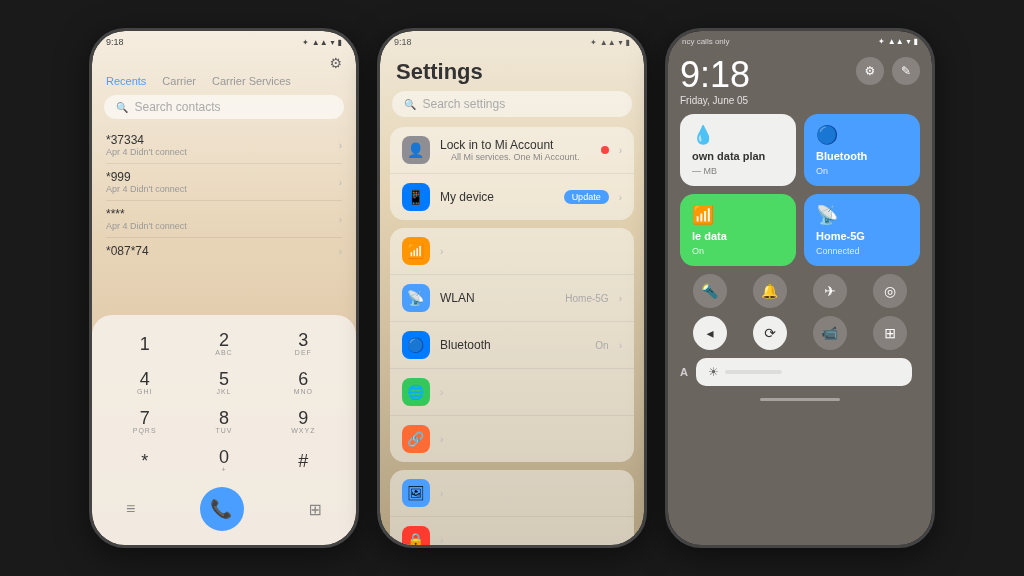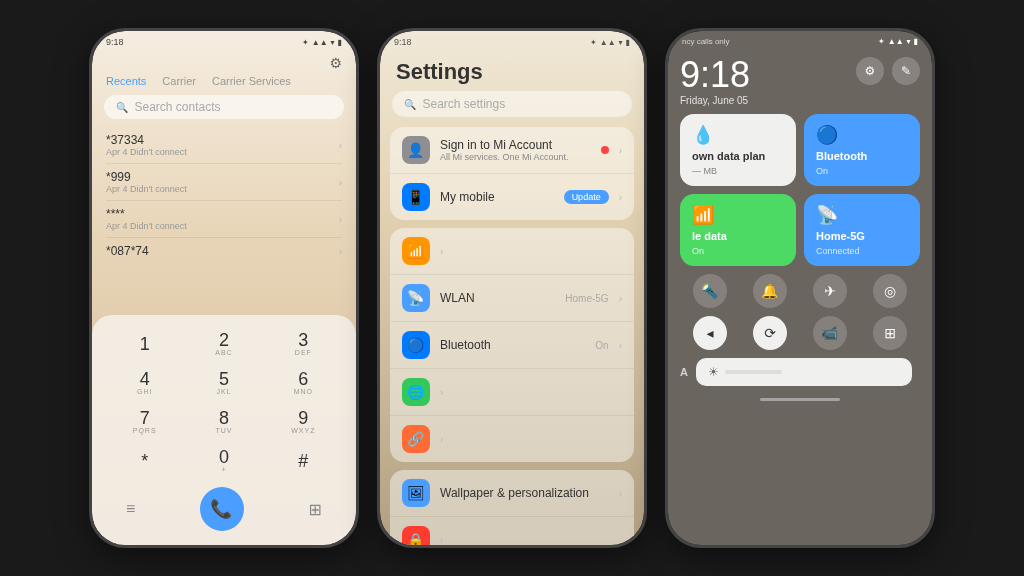--- a/index.html
+++ b/index.html
@@ -216,21 +216,21 @@
       border-radius: 8px;
       display: flex;
       align-items: center;
       justify-content: center;
       font-size: 14px;
       flex-shrink: 0;
     }
 
     .settings-text { flex: 1; }
     .settings-label { font-size: 12px; color: #333; }
-    .settings-sub { font-size: 9px; color: #888; }
+    .settings-sub { font-size: 9px; color: #888; text-align: center; }
 
     .settings-update {
       background: #4a9eff;
       color: white;
       font-size: 9px;
       padding: 2px 8px;
       border-radius: 10px;
     }
 
     .settings-value { font-size: 10px; color: #aaa; }
@@ -508,30 +508,30 @@
 
       <div class="settings-search">
         <span>🔍</span>
         <span style="font-size:12px;color:#aaa;">Search settings</span>
       </div>
 
       <div class="settings-card">
         <div class="settings-item">
           <div class="settings-icon icon-gray" style="background:#8e8e93;">👤</div>
           <div class="settings-text">
-            <div class="settings-label">Sign in to Mi Account</div>
+            <div class="settings-label">Lock in to Mi Account</div>
             <div class="settings-sub">All Mi services. One Mi Account.</div>
           </div>
           <span style="width:8px;height:8px;background:#ff4444;border-radius:50%;display:inline-block;"></span>
           <span class="settings-arrow">›</span>
         </div>
         <div class="settings-item">
           <div class="settings-icon" style="background:#007aff;">📱</div>
           <div class="settings-text">
-            <div class="settings-label">My mobile</div>
+            <div class="settings-label">My device</div>
           </div>
           <span class="settings-update">Update</span>
           <span class="settings-arrow">›</span>
         </div>
       </div>
 
       <div class="settings-card">
         <div class="settings-item">
           <div class="settings-icon icon-orange" style="background:#ff9500;">📶</div>
           <span class="settings-arrow">›</span>
@@ -558,23 +558,20 @@
         </div>
         <div class="settings-item">
           <div class="settings-icon" style="background:#ff6b35;">🔗</div>
           <span class="settings-arrow">›</span>
         </div>
       </div>
 
       <div class="settings-card">
         <div class="settings-item">
           <div class="settings-icon" style="background:#4a9eff;">🖼</div>
-          <div class="settings-text">
-            <div class="settings-label">Wallpaper &amp; personalization</div>
-          </div>
           <span class="settings-arrow">›</span>
         </div>
         <div class="settings-item">
           <div class="settings-icon" style="background:#ff3b30;">🔒</div>
           <span class="settings-arrow">›</span>
         </div>
       </div>
     </div>
   </div>
 </div>

